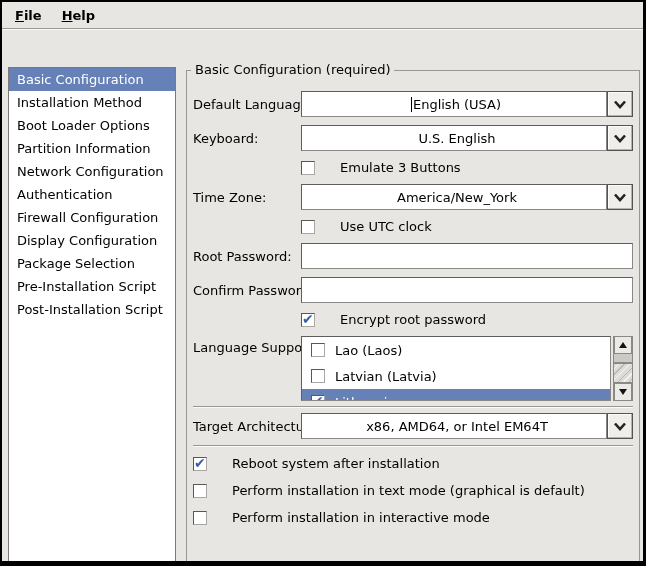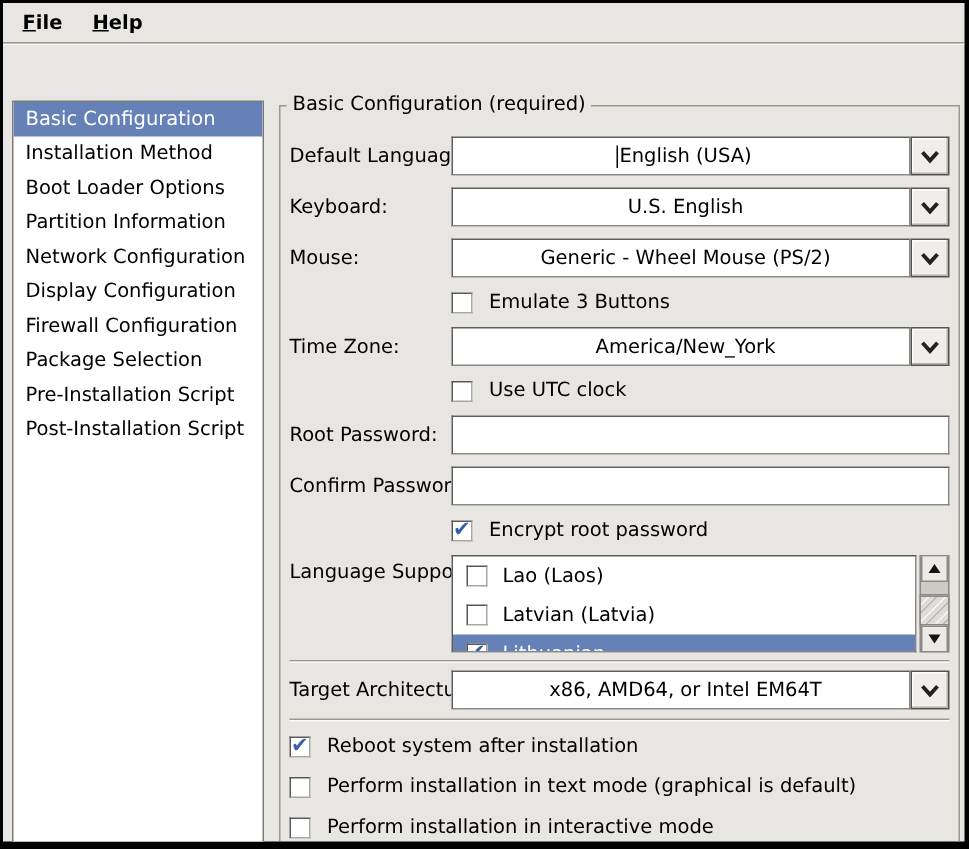--- a/index.html
+++ b/index.html
@@ -83,21 +83,21 @@
   }
   input.text-field {
     flex: 1; height: 26px;
     background: #fff;
     border: 1px solid;
     border-color: #5f5d5a #8a8884 #8a8884 #5f5d5a;
     padding-left: 4px;
     font: inherit;
   }
   
-  .checkrow { display: flex; align-items: center; gap: 11px; cursor: default; }
+  .checkrow { display: flex; align-items: center; gap: 25px; cursor: default; }
   .cb {
     width: 14px; height: 14px; flex-shrink: 0;
     background: #fff;
     border: 1px solid;
     border-color: #5a5854 #a9a7a3 #a9a7a3 #5a5854;
     position: relative;
   }
   .cb.checked::after {
     content: "✔";
     position: absolute; left: 0; top: -3px;
@@ -160,22 +160,23 @@
     </div>
 
   <div class="content">
 
     <div class="sidebar" id="sidebar">
         <div class="side-item selected">Basic Configuration</div>
         <div class="side-item">Installation Method</div>
         <div class="side-item">Boot Loader Options</div>
         <div class="side-item">Partition Information</div>
         <div class="side-item">Network Configuration</div>
+        <div class="side-item">Authentication</div>
+        <div class="side-item">Firewall Configuration</div>
         <div class="side-item">Display Configuration</div>
-        <div class="side-item">Firewall Configuration</div>
         <div class="side-item">Package Selection</div>
         <div class="side-item">Pre-Installation Script</div>
         <div class="side-item">Post-Installation Script</div>
       </div>
 
     <div class="frame">
       <span class="frame-title">Basic Configuration (required)</span>
       <div class="frame-body">
 
         <div class="frow" style="margin-top:10px">
@@ -200,33 +201,20 @@
               <span style="padding-left:3px">U.S. English</span>
             </div>
             <button class="combo-btn">
               <svg class="chev" width="14" height="9" viewBox="0 0 14 9">
                   <polyline points="2,1.5 7,7 12,1.5" fill="none" stroke="#232323" stroke-width="2.6"></polyline>
                 </svg>
             </button>
           </div>
         </div>
 
-        <div class="frow">
-          <span class="flabel">Mouse:</span>
-          <div class="combo">
-            <div class="entry">
-              <span style="padding-left:3px">Generic - Wheel Mouse (PS/2)</span>
-            </div>
-            <button class="combo-btn">
-              <svg class="chev" width="14" height="9" viewBox="0 0 14 9">
-                  <polyline points="2,1.5 7,7 12,1.5" fill="none" stroke="#232323" stroke-width="2.6"></polyline>
-                </svg>
-            </button>
-          </div>
-        </div>
 
         <div class="frow tight indent checkrow">
           <span class="cb"></span>
           <span>Emulate 3 Buttons</span>
         </div>
 
         <div class="frow tight">
           <span class="flabel">Time Zone:</span>
           <div class="combo">
             <div class="entry">

